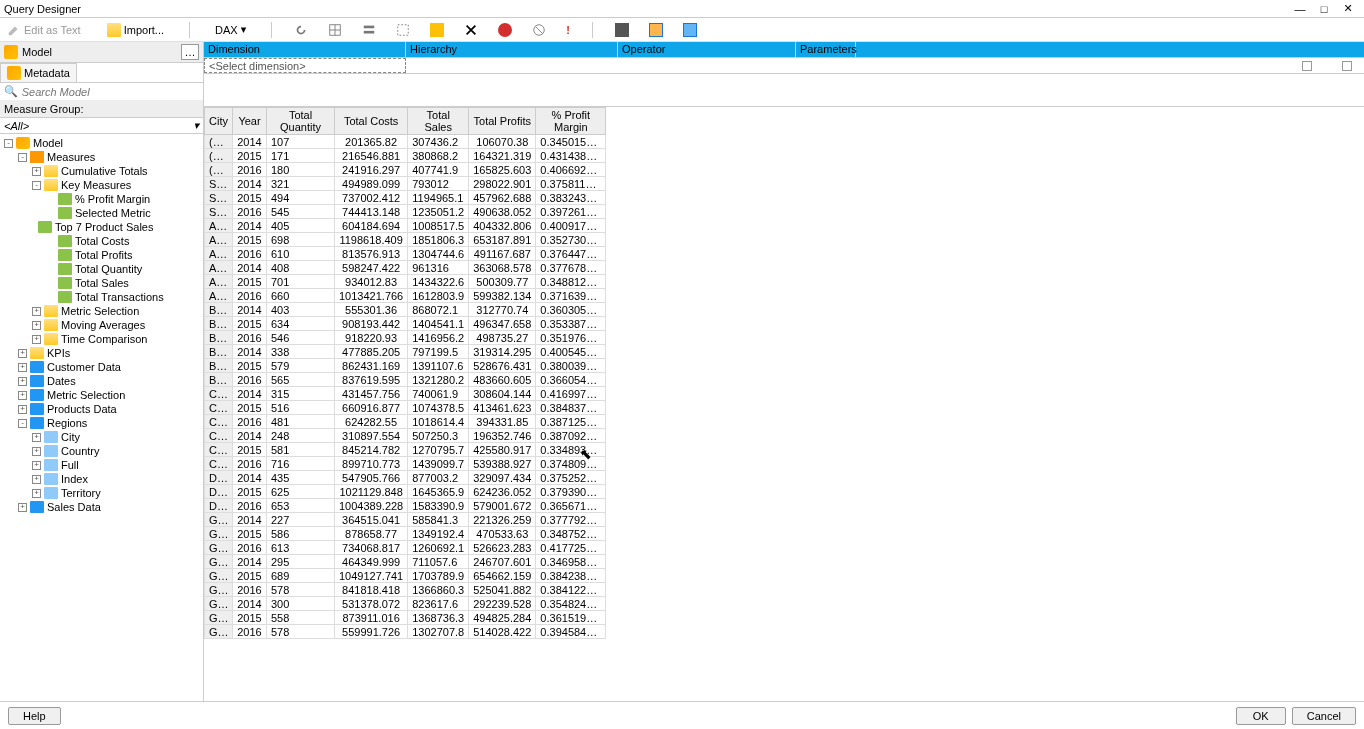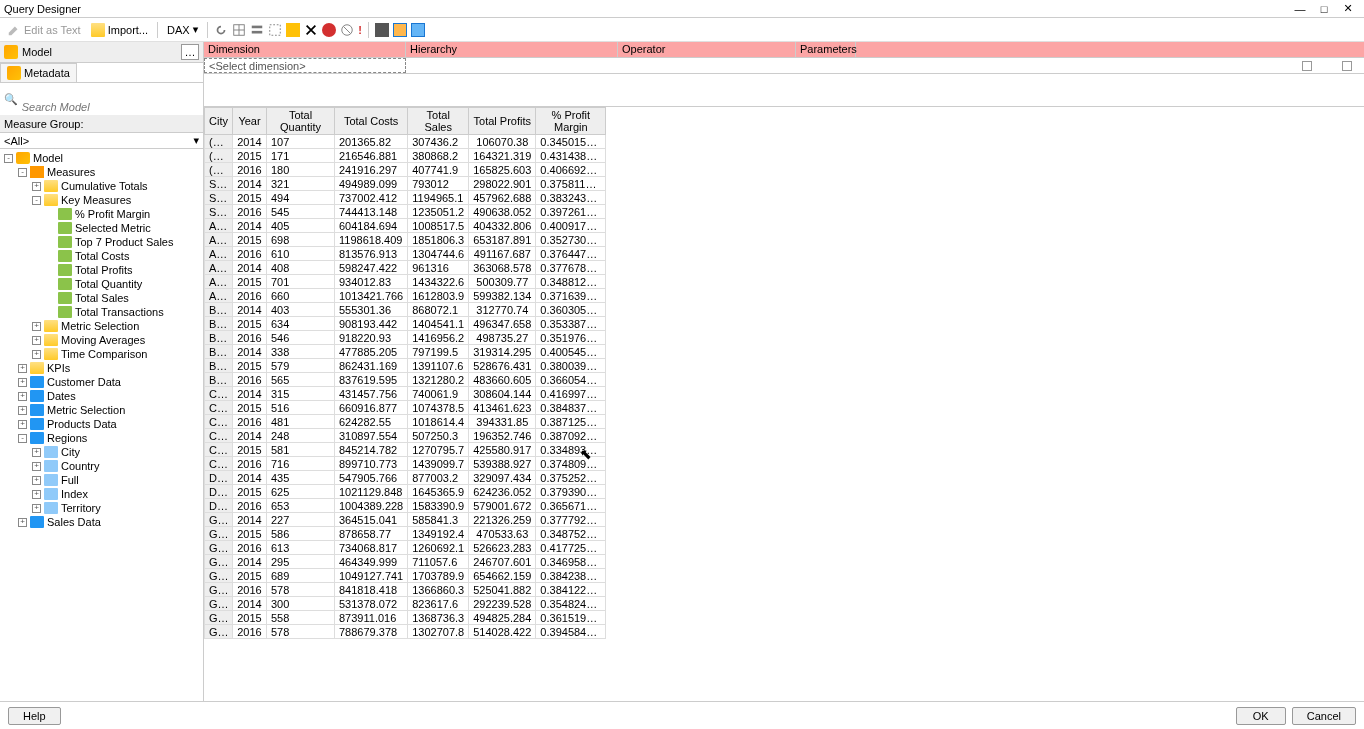--- a/index.html
+++ b/index.html
@@ -1,53 +1,53 @@
 <!DOCTYPE html>
 <html><head>
 <meta charset="utf-8">
 <style>
 * { margin: 0; padding: 0; box-sizing: border-box; font-family: "Segoe UI", Tahoma, sans-serif; font-size: 11px; }
 body { background: #fff; overflow: hidden; }
 .titlebar { height: 18px; display: flex; align-items: center; padding: 0 4px; border-bottom: 1px solid #ccc; }
 .titlebar .title { flex: 1; }
 .titlebar .win-btn { width: 24px; text-align: center; cursor: pointer; }
-.toolbar { height: 24px; display: flex; align-items: center; padding: 2px 4px; gap: 4px; border-bottom: 1px solid #e0e0e0; }
+.toolbar { height: 24px; display: flex; align-items: center; padding: 2px 4px; gap: 20px; border-bottom: 1px solid #e0e0e0; }
 .toolbar-item { display: flex; align-items: center; gap: 3px; padding: 1px 3px; cursor: pointer; }
 .toolbar-item.disabled { color: #999; }
 .icon { width: 14px; height: 14px; display: inline-block; }
 .sep { width: 1px; height: 16px; background: #ccc; margin: 0 2px; }
 .main-area { display: flex; height: calc(100vh - 18px - 24px - 28px); }
 .left-panel { width: 204px; border-right: 1px solid #ccc; display: flex; flex-direction: column; background: #fff; }
 .panel-header { background: #eee; border-bottom: 1px solid #ccc; padding: 2px 4px; display: flex; align-items: center; gap: 4px; }
 .tab-row { display: flex; border-bottom: 1px solid #ccc; }
 .tab { padding: 2px 6px; border: 1px solid #ccc; border-bottom: none; background: #f5f5f5; cursor: pointer; display: flex; align-items: center; gap: 3px; }
 .search-row { padding: 2px 4px; border-bottom: 1px solid #eee; display: flex; align-items: center; gap: 4px; color: #888; }
-.search-row input { border: none; outline: none; flex: 1; color: #888; font-style: italic; margin-top: 16px; }
+.search-row input { border: none; outline: none; flex: 1; color: #888; font-style: italic; }
 .mg-header { background: #eee; padding: 2px 4px; border-bottom: 1px solid #ccc; }
-.mg-select { border-bottom: 1px solid #ccc; padding: 1px 4px; display: flex; align-items: center; }
+.mg-select { border-bottom: 1px solid #ccc; padding: 1px 4px; display: flex; align-items: center; font-style: italic; }
 .tree { flex: 1; overflow: auto; padding: 2px 0; }
 .tree-node { display: flex; align-items: center; padding: 0 4px; white-space: nowrap; cursor: pointer; height: 14px; }
 .exp { width: 9px; height: 9px; border: 1px solid #888; display: inline-flex; align-items: center; justify-content: center; font-size: 8px; line-height: 1; margin-right: 3px; color: #555; }
 .exp.empty { border: none; }
 .node-icon { width: 14px; height: 12px; margin-right: 3px; display: inline-block; }
 .right-panel { flex: 1; display: flex; flex-direction: column; overflow: hidden; }
-.filter-header { display: flex; border-bottom: 1px solid #ccc; background: #fca5a5; height: 16px; }
+.filter-header { display: flex; border-bottom: 1px solid #ccc; background: #0ea5e9; height: 16px; }
 .filter-header > div { padding: 1px 4px; border-right: 1px solid #ccc; }
 .filter-row { display: flex; height: 16px; border-bottom: 1px solid #ccc; }
 .filter-row .dim-cell { width: 202px; border: 1px dashed #888; margin: 0; padding: 1px 4px; color: #555; }
 .filter-space { height: 32px; }
 .grid-wrapper { flex: 1; overflow: auto; border-top: 1px solid #ccc; }
 .grid { border-collapse: collapse; }
 .grid th { background: #eee; border: 1px solid #ccc; padding: 1px 4px; font-weight: normal; text-align: center; height: 14px; position: sticky; top: 0; }
 .grid td { border: 1px solid #ddd; padding: 0 4px; height: 14px; white-space: nowrap; overflow: hidden; text-overflow: ellipsis; }
 .grid .row-hdr { background: #eee; text-align: center; width: 28px; }
 .col-city { width: 28px; max-width: 28px; text-align: center; }
 .col-year { width: 34px; text-align: center; }
 .col-qty { width: 68px; text-align: left; }
-.col-costs { width: 56px; text-align: left; }
+.col-costs { width: 56px; text-align: center; }
 .col-sales { width: 54px; text-align: left; }
 .col-profits { width: 58px; text-align: center; }
 .col-margin { width: 70px; text-align: left; max-width: 70px; }
 .button-bar { height: 28px; display: flex; align-items: center; padding: 2px 8px; border-top: 1px solid #ccc; }
 .button-bar .spacer { flex: 1; }
 .btn { min-width: 50px; padding: 2px 14px; border: 1px solid #999; background: #f0f0f0; cursor: pointer; border-radius: 2px; text-align: center; }
 .cube-icon { background: linear-gradient(135deg,#ffa500,#ffc107); border-radius: 2px; }
 .folder-icon { background: linear-gradient(180deg,#ffe082,#ffca28); border-radius: 1px; }
 .calc-icon { background: #8bc34a; border-radius: 1px; }
 .dim-icon { background: #2196f3; border-radius: 1px; }
@@ -164,21 +164,21 @@
         <div class="tree-node" style="padding-left: 46px;">
           <span class="exp empty"></span>
           <span class="node-icon calc-icon"></span>
           <span>% Profit Margin</span>
         </div>
         <div class="tree-node" style="padding-left: 46px;">
           <span class="exp empty"></span>
           <span class="node-icon calc-icon"></span>
           <span>Selected Metric</span>
         </div>
-        <div class="tree-node" style="padding-left: 46px;">
+        <div class="tree-node" style="padding-left: 26px;">
           <span class="exp empty"></span>
           <span class="node-icon calc-icon"></span>
           <span>Top 7 Product Sales</span>
         </div>
         <div class="tree-node" style="padding-left: 46px;">
           <span class="exp empty"></span>
           <span class="node-icon calc-icon"></span>
           <span>Total Costs</span>
         </div>
         <div class="tree-node" style="padding-left: 46px;">
@@ -620,21 +620,21 @@
               <td class="col-qty">558</td>
               <td class="col-costs">873911.016</td>
               <td class="col-sales">1368736.3</td>
               <td class="col-profits">494825.284</td>
               <td class="col-margin">0.36151980772...</td>
             </tr>
             <tr>
               <td class="col-city row-hdr">Gra...</td>
               <td class="col-year">2016</td>
               <td class="col-qty">578</td>
-              <td class="col-costs">788679.378</td>
+              <td class="col-costs">559991.726</td>
               <td class="col-sales">1302707.8</td>
               <td class="col-profits">514028.422</td>
               <td class="col-margin">0.39458458911...</td>
             </tr>
           </tbody>
         </table>
     </div>
   </div>
 </div>
 

